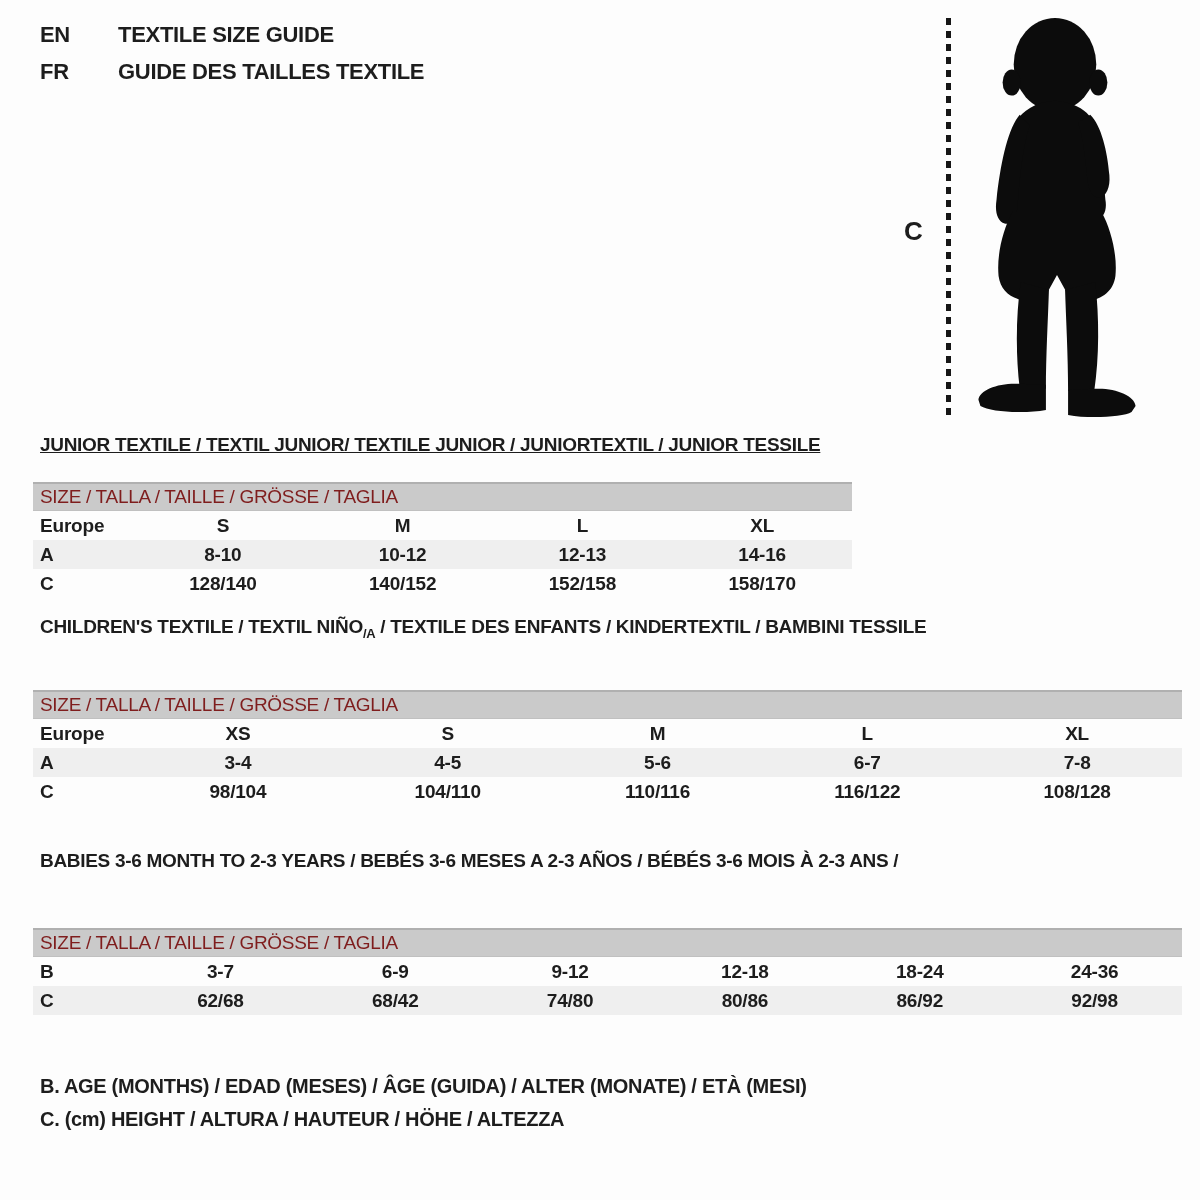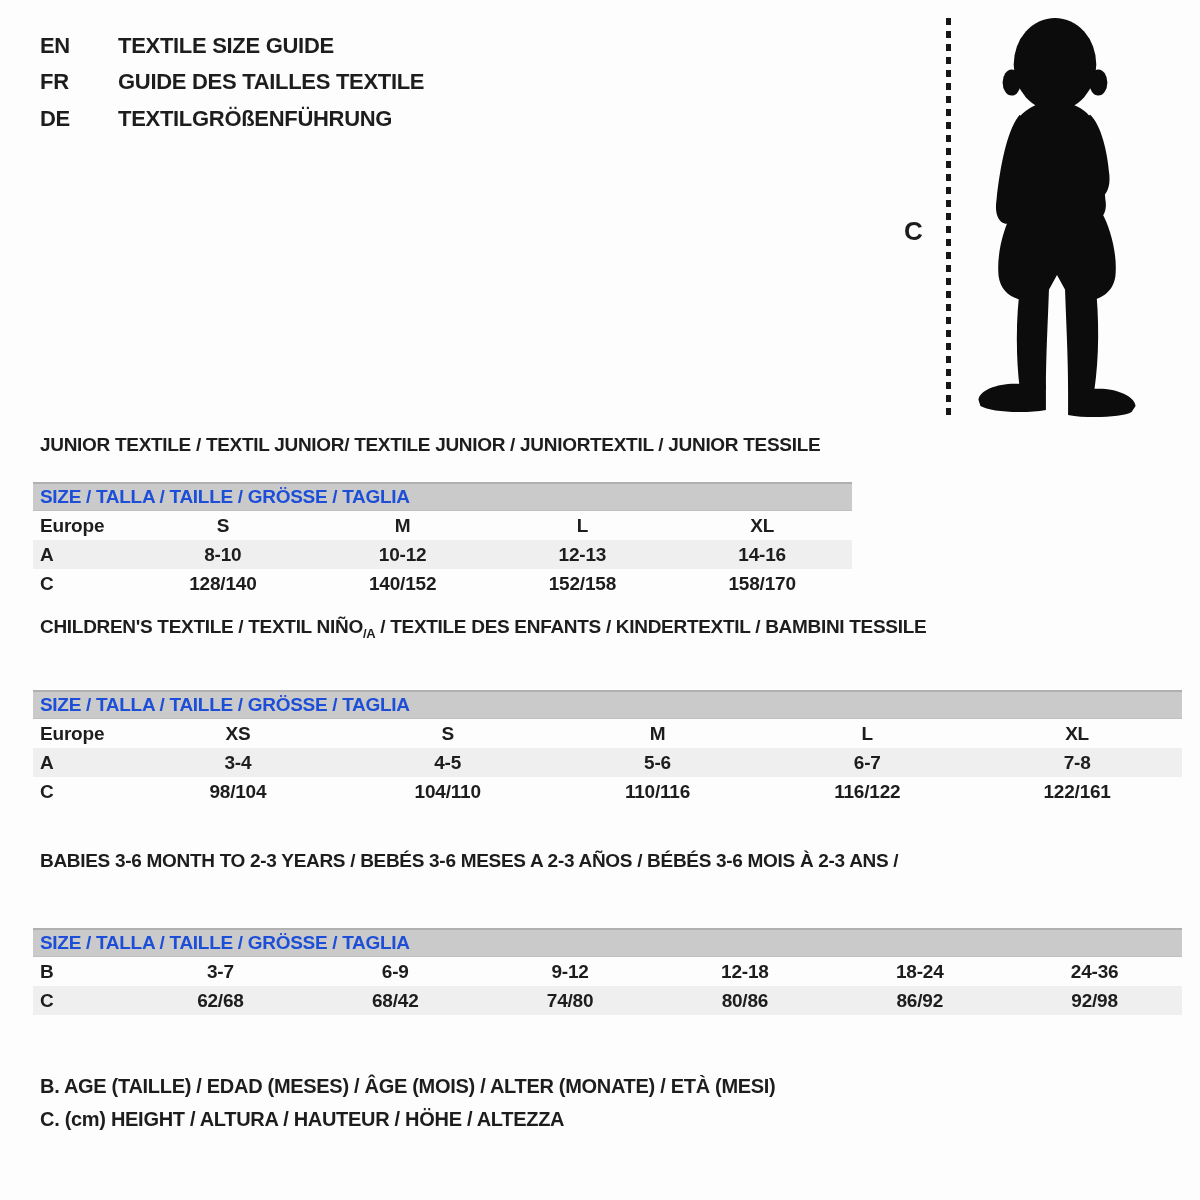--- a/index.html
+++ b/index.html
@@ -5,40 +5,40 @@
   html,body{margin:0;padding:0;}
   body{
     width:1200px;height:1200px;position:relative;
     background:#fdfdfd;color:#1d1d1d;
     font-family:"Liberation Sans", sans-serif;
     overflow:hidden;
   }
 
   
   .lang-block{position:absolute;left:40px;top:22px;}
-  .lang-row{display:flex;height:36.5px;align-items:flex-end;
+  .lang-row{display:flex;height:36.5px;align-items:flex-start;
     font-weight:700;font-size:22px;letter-spacing:-0.3px;white-space:nowrap;}
   .lang-code{width:78px;flex:0 0 78px;}
 
   
   .dash-line{position:absolute;left:946px;top:18px;width:5px;height:398px;
     background:repeating-linear-gradient(to bottom,#161616 0 7px,transparent 7px 13px);}
   .c-label{position:absolute;left:904px;top:216px;font-weight:700;font-size:26px;}
   .baby-svg{position:absolute;left:966px;top:12px;}
 
   
   .section-title{position:absolute;left:40px;font-weight:700;font-size:19px;
     letter-spacing:-0.3px;white-space:nowrap;}
   .section-title.two-line{line-height:29px;}
   .sub{font-size:13px;vertical-align:-5px;font-weight:700;}
 
   
   .table{position:absolute;left:33px;}
   .size-bar{height:26px;background:#cacaca;border-top:2px solid #b0b0b0;
-    border-bottom:1px solid #c0c0c0;color:#1d4ed8;font-weight:700;font-size:19px;
+    border-bottom:1px solid #c0c0c0;color:#7f1d1d;font-weight:400;font-size:19px;
     line-height:25px;padding-left:7px;letter-spacing:-0.3px;}
   .trow{display:grid;height:29px;align-items:center;font-weight:700;font-size:19px;
     letter-spacing:-0.2px;}
   .cols5{grid-template-columns:100px repeat(4,1fr);}
   .cols6{grid-template-columns:100px repeat(5,1fr);}
   .cols7{grid-template-columns:100px repeat(6,1fr);}
   .cell{text-align:center;}
   .cell.first{text-align:left;padding-left:7px;}
   .trow.alt{background:#efefef;}
 
@@ -51,43 +51,39 @@
 
 <div class="lang-block">
   <div class="lang-row">
     <span class="lang-code">EN</span>
     <span>TEXTILE SIZE GUIDE</span>
   </div>
   <div class="lang-row">
     <span class="lang-code">FR</span>
     <span>GUIDE DES TAILLES TEXTILE</span>
   </div>
-  <div class="lang-row">
-    <span class="lang-code">DE</span>
-    <span>TEXTILGRÖßENFÜHRUNG</span>
-  </div>
 </div>
 
 <div class="dash-line"></div>
 <div class="c-label">C</div>
 <svg class="baby-svg" width="182" height="408" viewBox="0 0 180 405" fill="#0c0c0c" xmlns="http://www.w3.org/2000/svg">
   <ellipse cx="88" cy="52" rx="41" ry="46"></ellipse>
   <ellipse cx="45" cy="70" rx="9" ry="13"></ellipse>
   <ellipse cx="131" cy="70" rx="9" ry="13"></ellipse>
   <path d="M88 88 C116 90 129 106 132 124 L138 186 C140 197 136 204 130 206 L123 204 C126 226 128 244 127 252 L49 252 L51 204 L46 206 C40 204 36 197 38 186 L44 124 C47 106 60 90 88 88 Z"></path>
   <path d="M53 102 C41 116 34 150 30 186 C28 199 31 208 38 210 C45 212 50 203 51 192 C53 160 57 130 63 113 Z"></path>
   <path d="M123 102 C134 113 140 138 142 162 C143 174 139 183 132 184 C125 185 121 176 120 165 C118 142 115 122 111 110 Z"></path>
   <path d="M46 198 C36 216 30 242 32 262 C34 277 45 285 60 287 L78 283 L90 261 L102 283 L120 287 C135 285 146 277 148 262 C150 242 144 216 134 198 Z"></path>
   <path d="M54 268 C49 303 49 340 53 374 L79 374 C79 342 81 306 82 276 Z"></path>
   <path d="M98 276 C99 306 101 342 101 376 L127 376 C132 342 132 304 128 268 Z"></path>
   <path d="M12 385 C13 375 32 368 52 369 L79 370 L79 395 C58 399 24 397 14 391 Z"></path>
   <path d="M168 391 C167 381 148 373 128 374 L101 375 L101 400 C122 404 156 402 164 397 Z"></path>
 </svg>
 
-<div class="section-title" style="top:434px;">JUNIOR TEXTILE / TEXTIL JUNIOR/ TEXTILE JUNIOR / JUNIORTEXTIL / JUNIOR TESSILE</div>
+<div class="section-title" style="top:434px;text-decoration:underline;">JUNIOR TEXTILE / TEXTIL JUNIOR/ TEXTILE JUNIOR / JUNIORTEXTIL / JUNIOR TESSILE</div>
 
 <div class="table" style="top:482px;width:819px;">
   <div class="size-bar">SIZE / TALLA / TAILLE / GRÖSSE / TAGLIA</div>
   <div class="trow cols5">
     <span class="cell first">Europe</span>
     <span class="cell">S</span>
     <span class="cell">M</span>
     <span class="cell">L</span>
     <span class="cell">XL</span>
   </div>
@@ -128,21 +124,21 @@
     <span class="cell">5-6</span>
     <span class="cell">6-7</span>
     <span class="cell">7-8</span>
   </div>
   <div class="trow cols6">
     <span class="cell first">C</span>
     <span class="cell">98/104</span>
     <span class="cell">104/110</span>
     <span class="cell">110/116</span>
     <span class="cell">116/122</span>
-    <span class="cell">122/161</span>
+    <span class="cell">108/128</span>
   </div>
 </div>
 
 <div class="section-title two-line" style="top:846px;">
   <div>BABIES 3-6 MONTH TO 2-3 YEARS / BEBÉS 3-6 MESES A 2-3 AÑOS / BÉBÉS 3-6 MOIS À 2-3 ANS /</div>
 </div>
 
 <div class="table" style="top:928px;width:1149px;">
   <div class="size-bar">SIZE / TALLA / TAILLE / GRÖSSE / TAGLIA</div>
   <div class="trow cols7">
@@ -159,15 +155,15 @@
     <span class="cell">62/68</span>
     <span class="cell">68/42</span>
     <span class="cell">74/80</span>
     <span class="cell">80/86</span>
     <span class="cell">86/92</span>
     <span class="cell">92/98</span>
   </div>
 </div>
 
 <div class="notes">
-  <div>B. AGE (TAILLE) / EDAD (MESES) / ÂGE (MOIS) / ALTER (MONATE) / ETÀ (MESI)</div>
+  <div>B. AGE (MONTHS) / EDAD (MESES) / ÂGE (GUIDA) / ALTER (MONATE) / ETÀ (MESI)</div>
   <div>C. (cm) HEIGHT / ALTURA / HAUTEUR / HÖHE / ALTEZZA</div>
 </div>
 
 </body></html>

